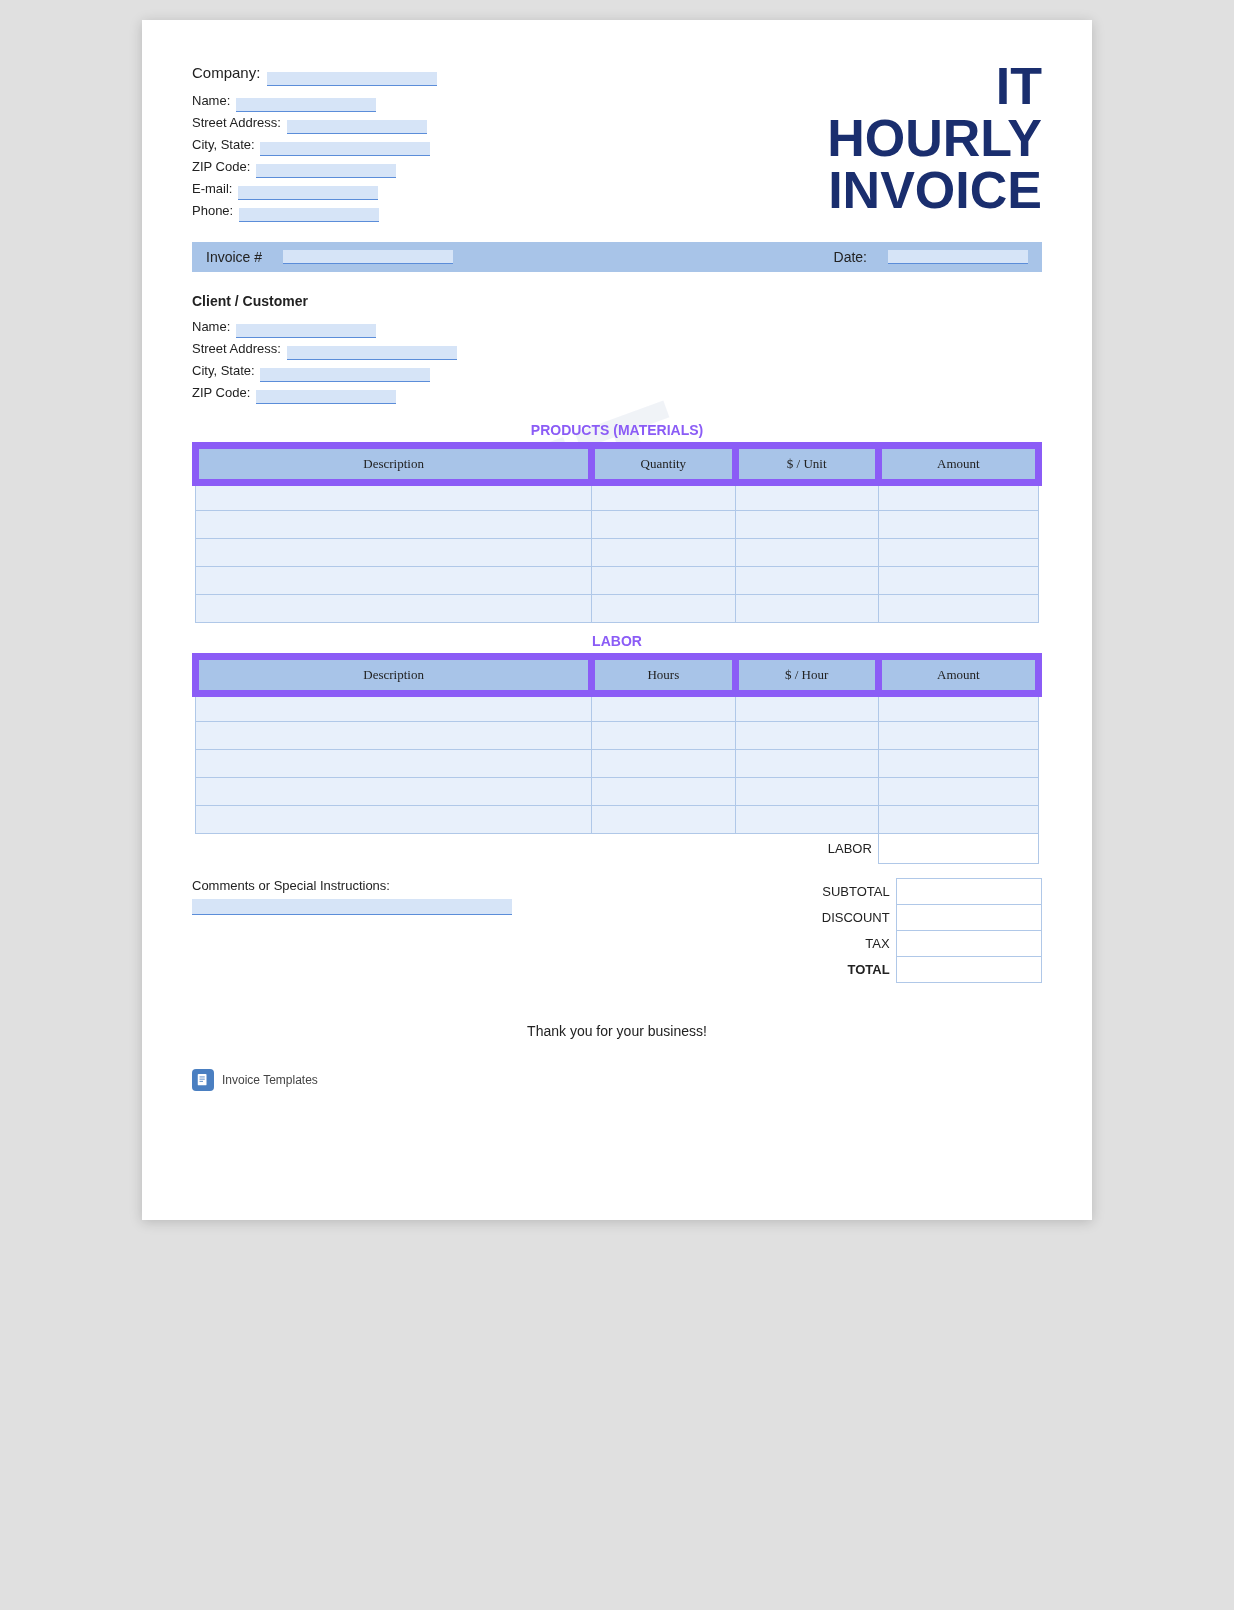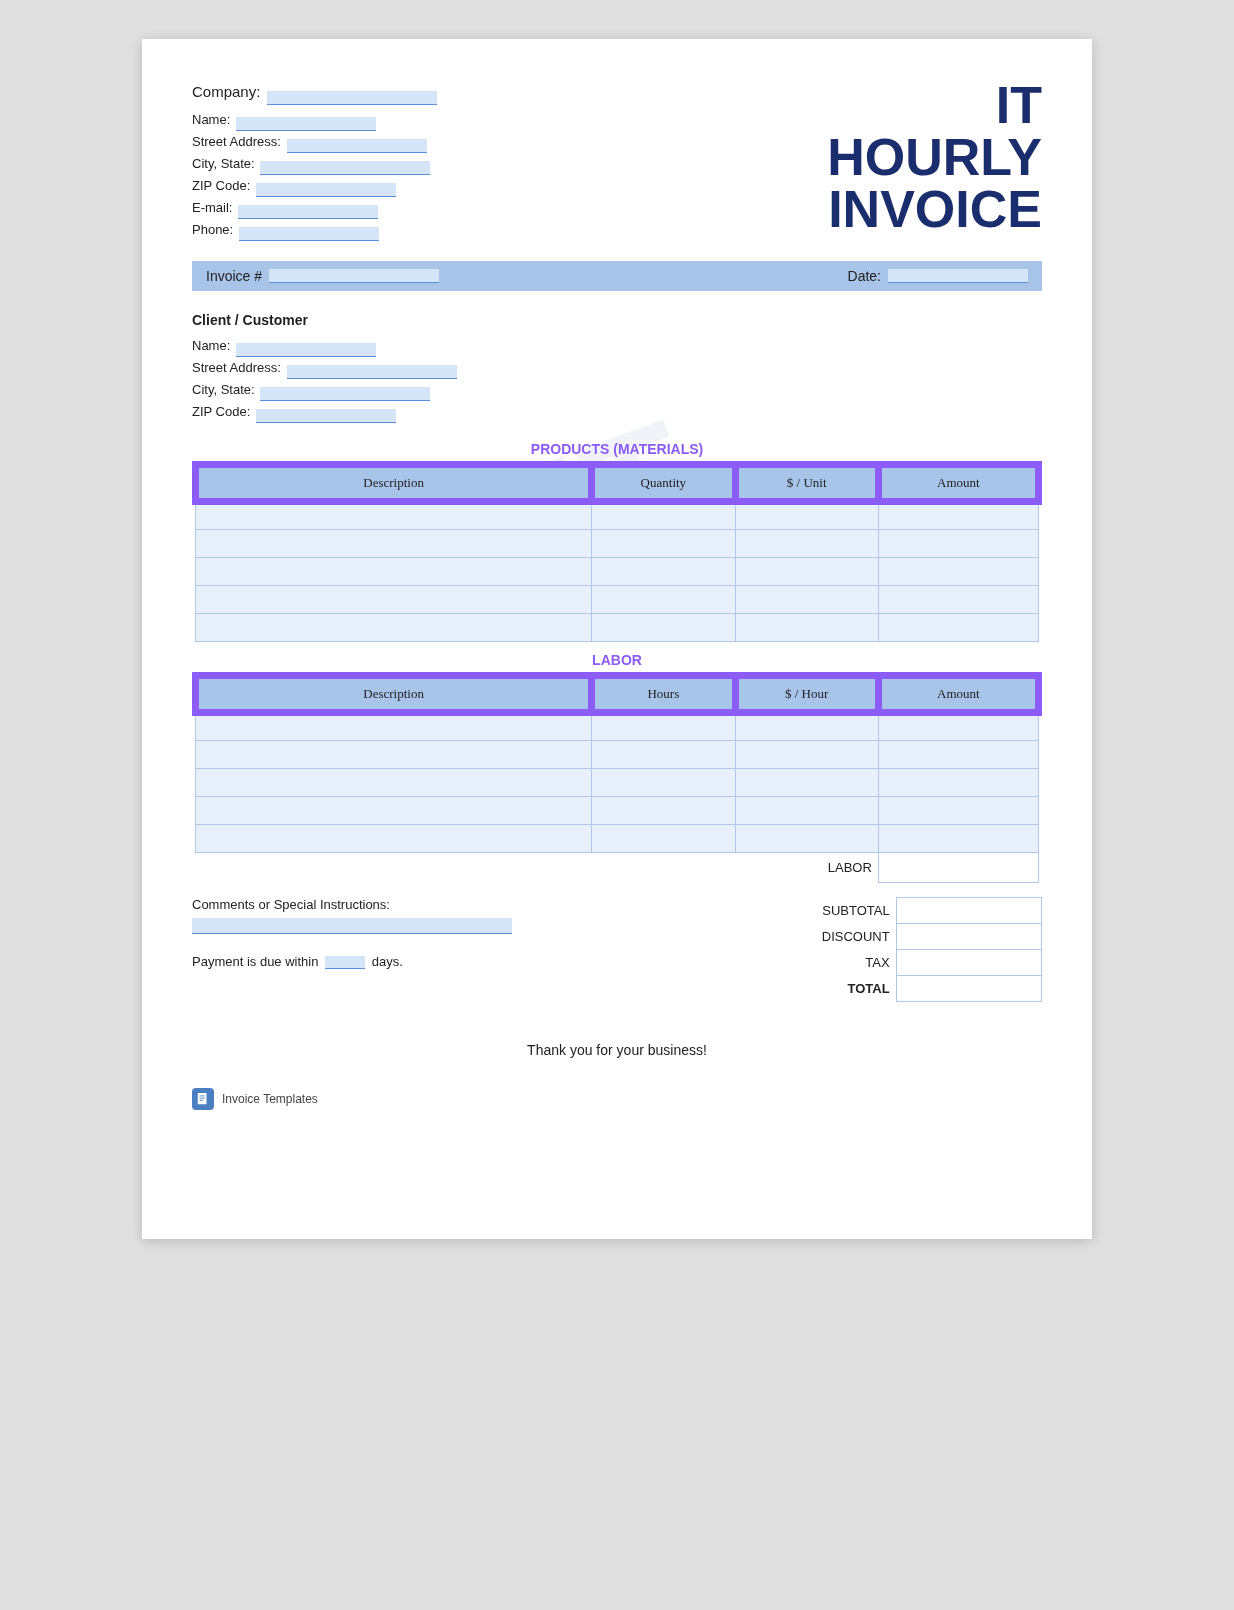--- a/index.html
+++ b/index.html
@@ -12,21 +12,20 @@
       padding: 20px;
       font-family: Arial, sans-serif;
     }
     .page {
       background: #fff;
       width: 950px;
       min-height: 1200px;
       padding: 40px 50px 40px 50px;
       position: relative;
       box-shadow: 0 2px 12px rgba(0,0,0,0.18);
-      margin-top: 19px;
     }
     
     .header {
       display: flex;
       justify-content: space-between;
       align-items: flex-start;
       margin-bottom: 20px;
     }
     .company-block {
       font-size: 13px;
@@ -77,21 +76,21 @@
       align-items: center;
       padding: 7px 14px;
       margin-bottom: 18px;
       margin-top: 8px;
       font-size: 14px;
       color: #222;
     }
     .invoice-bar .inv-left, .invoice-bar .inv-right {
       display: flex;
       align-items: center;
-      gap: 5px;
+      gap: 19px;
     }
     
     .client-block {
       margin-bottom: 18px;
       font-size: 13px;
       color: #222;
       line-height: 1.7;
     }
     .client-block .client-title {
       font-weight: bold;
@@ -413,25 +412,20 @@
           <td class="label" style="text-align:right;background:#fff;border:none;font-size:13px;padding-right:6px;">LABOR</td>
           <td class="val" style="border:1px solid #b0c8e8;background:#fff;"></td>
         </tr>
       </tbody>
     </table>
 
     <div class="bottom-section">
       <div class="comments-block">
         <div>Comments or Special Instructions:</div>
         <span class="comments-underline"></span>
-        <div class="payment-row" style="margin-top:20px;">
-          <span>Payment is due within</span>
-          <span class="payment-underline"></span>
-          <span>days.</span>
-        </div>
       </div>
       <table class="totals-table">
         <tbody>
             <tr>
           <td class="t-label">SUBTOTAL</td>
           <td class="t-val"></td>
         </tr>
         <tr>
           <td class="t-label">DISCOUNT</td>
           <td class="t-val"></td>

